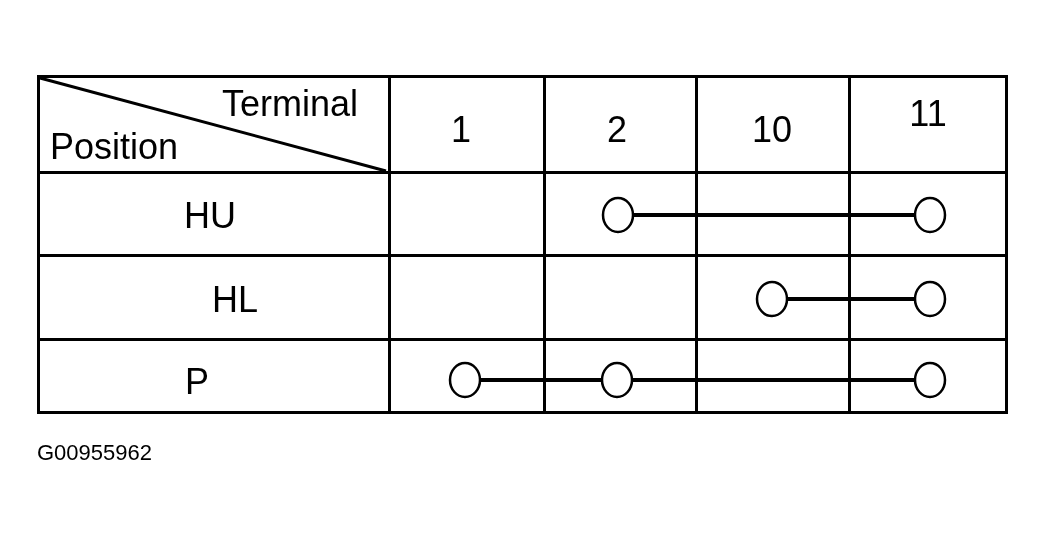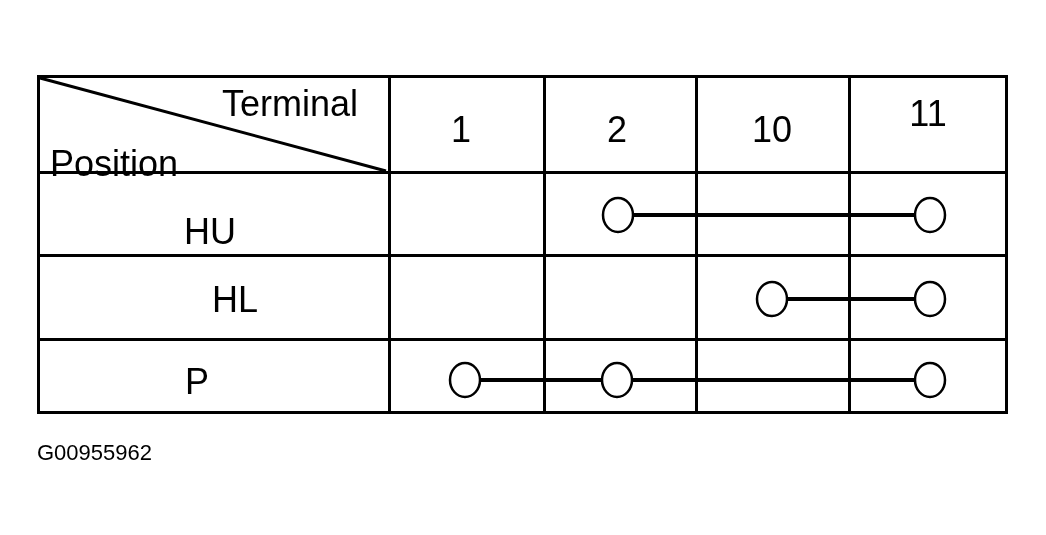--- a/index.html
+++ b/index.html
@@ -43,24 +43,24 @@
 
   <g>
     <line x1="480" y1="380" x2="915" y2="380" stroke="#000" stroke-width="4"></line>
     <ellipse cx="465" cy="380" rx="15" ry="17" fill="#fff" stroke="#000" stroke-width="2.5"></ellipse>
     <ellipse cx="617" cy="380" rx="15" ry="17" fill="#fff" stroke="#000" stroke-width="2.5"></ellipse>
     <ellipse cx="930" cy="380" rx="15" ry="17" fill="#fff" stroke="#000" stroke-width="2.5"></ellipse>
   </g>
 </svg>
 
 <div class="txt" style="left:222px; top:86px;">Terminal</div>
-<div class="txt" style="left:50px; top:146px;">Position</div>
+<div class="txt" style="left:50px; top:129px;">Position</div>
 
 <div class="txt hdr" style="left:461px; top:112px;">1</div>
 <div class="txt hdr" style="left:617px; top:112px;">2</div>
 <div class="txt hdr" style="left:772px; top:112px;">10</div>
 <div class="txt hdr" style="left:928px; top:96px;">11</div>
 
-<div class="txt pos" style="left:210px; top:198px;margin-top:16px;">HU</div>
+<div class="txt pos" style="left:210px; top:198px;">HU</div>
 <div class="txt pos" style="left:207px; top:282px;margin-left:28px;">HL</div>
 <div class="txt pos" style="left:197px; top:364px;">P</div>
 
 <div class="code">G00955962</div>
 
 </body></html>

